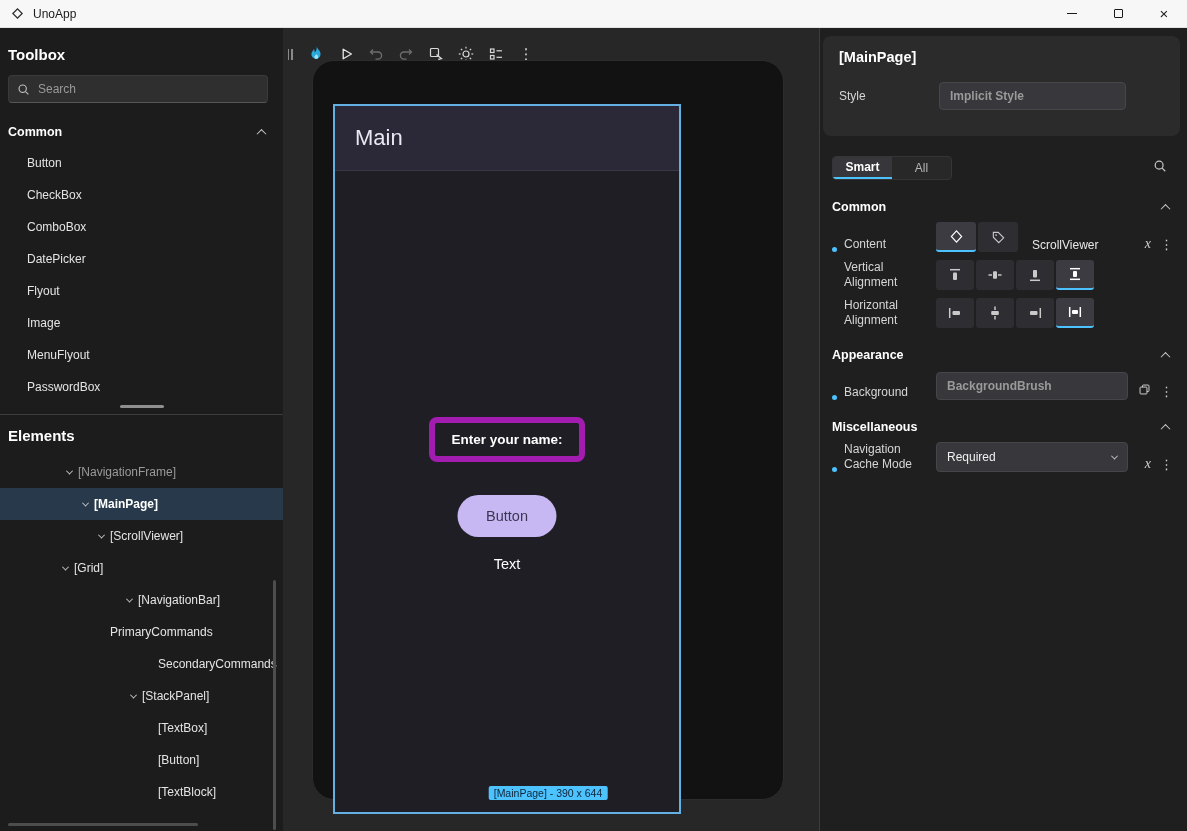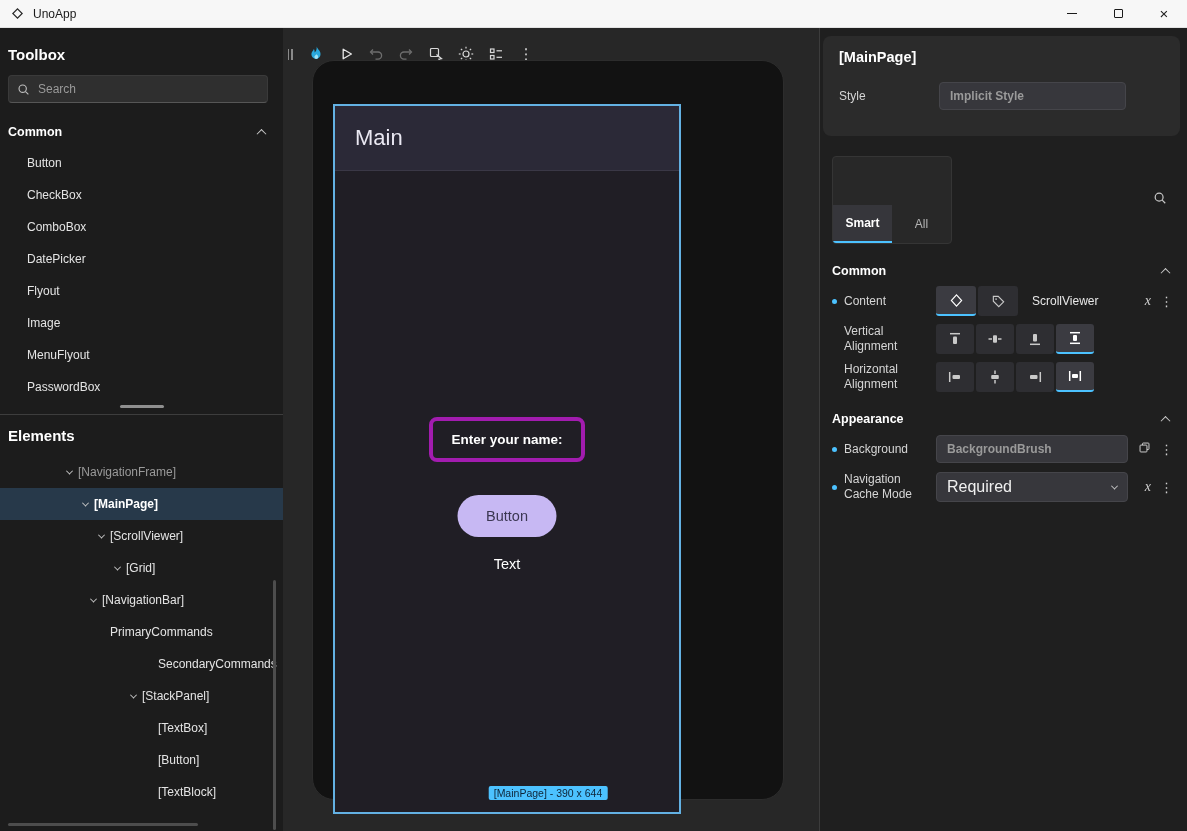--- a/index.html
+++ b/index.html
@@ -53,21 +53,21 @@
   .drag-handle i { display:block; width:1.5px; height:11px; background:#8a8a8a; }
   .kebab { color:#d8d8d8; font-size:15px; letter-spacing:0; }
 
   .phone { position:absolute; left:29px; top:32px; width:472px; height:740px; background:#121212;
            border:1px solid #2c2c2c; border-radius:22px; }
   .screen { position:absolute; left:20px; top:15px; width:348px; height:710px; background:#201e25;
             border:2px solid #63b1e3;margin-top:28px; }
   .screen-header { height:65px; background:#2b2937; border-bottom:1px solid #3a3846;
                    display:flex; align-items:center; padding-left:20px; color:#eae8f2; font-size:22px; }
   .prev-textbox { position:absolute; left:50%; transform:translateX(-50%); top:311px; width:156px; height:45px;
-                  border:4px solid #a21caf; border-radius:8px; background:#201e25; color:#ffffff;
+                  border:6px solid #a21caf; border-radius:8px; background:#201e25; color:#ffffff;
                   font-size:13.5px; font-weight:bold; display:flex; align-items:center; justify-content:center; }
   .prev-button { position:absolute; left:50%; transform:translateX(-50%); top:389px; width:99px; height:42px;
                  border-radius:21px; background:#c7b8f3; color:#3b3752; font-size:14.5px;
                  display:flex; align-items:center; justify-content:center; }
   .prev-text { position:absolute; left:50%; transform:translateX(-50%); top:450px; color:#ffffff; font-size:14.5px; }
   .sel-badge { position:absolute; left:265px; top:758px; transform:translateX(-50%); background:#4cc2ff;
                color:#0e2437; font-size:10.5px; padding:1px 5px; border-radius:2px; white-space:nowrap; }
 
   
   .right-panel { position:absolute; top:28px; left:820px; width:367px; height:803px; background:#1f1f1f; }
@@ -75,47 +75,47 @@
   .prop-card-title { color:#fff; font-size:14.5px; font-weight:bold; }
   .prop-style-row { margin-top:17px; display:flex; align-items:center; }
   .prop-style-row .lbl { width:100px; color:#d6d6d6; font-size:12px; }
   .txt-input { height:28px; background:#37373c; border:1px solid #45454a; border-radius:4px;
                display:flex; align-items:center; padding:0 10px; font-size:12px; color:#e2e2e2; }
   .txt-input.ghost { color:#9a9a9a;font-weight:bold; }
   .w187 { width:187px; } .w192 { width:192px; }
 
   .tabs-row { margin:20px 12px 0 12px; display:flex; align-items:center; }
   .tab-group { display:flex; background:#282828; border-radius:4px; overflow:hidden; border:1px solid #353535; }
-  .tab { width:59px; height:38px; display:flex; align-items:center; justify-content:center; font-size:12px; color:#b4b4b4;margin-top:48px; }
+  .tab { width:59px; height:22px; display:flex; align-items:center; justify-content:center; font-size:12px; color:#b4b4b4; }
   .tab.active { background:#36363b; color:#fff; border-bottom:2px solid #4cc2ff; font-weight:bold; }
   .tabs-row .search-ic { margin-left:auto; margin-right:8px; }
 
   .section-h { margin:20px 18px 4px 12px; display:flex; align-items:center; justify-content:space-between;
                color:#fff; font-size:12.5px; font-weight:bold; }
-  .prow { display:flex; align-items:center; margin:8px 12px 8px 12px; min-height:30px; }
+  .prow { display:flex; align-items:flex-end; margin:8px 12px 8px 12px; min-height:30px; }
   .bullet { width:12px; display:flex; align-items:center; }
   .bullet i { width:5px; height:5px; border-radius:50%; background:#4cc2ff; }
   .row-label { width:80px; margin-right:12px; color:#d6d6d6; font-size:12px; line-height:15px; }
   .row-value-text { margin-left:14px; color:#e8e8e8; font-size:12px; }
   .right-ic { margin-left:auto; display:flex; align-items:center; gap:9px; padding-right:2px; }
   .bind-x { font-family:"Liberation Serif",serif; font-style:italic; color:#d0d0d0; font-size:14px; }
   .kebab-sm { color:#d0d0d0; font-size:13px; }
 
   .seg-group { display:flex; gap:2px; }
   .seg-btn { width:40px; height:30px; background:#2e2e32; display:flex; align-items:center; justify-content:center;
              border-radius:3px; color:#c9c9c9; }
   .seg-btn.sel { background:#3b3b41; border-bottom:2px solid #4cc2ff; color:#fff; }
 
   .align-group { display:flex; gap:2px; }
   .align-btn { width:38px; height:30px; background:#2e2e32; display:flex; align-items:center; justify-content:center;
                color:#c9c9c9; border-radius:3px; }
   .align-btn.sel { background:#3b3b41; border-bottom:2px solid #4cc2ff; color:#fff; }
 
   .dropdown { height:30px; background:#37373c; border:1px solid #45454a; border-radius:4px;
-              display:flex; align-items:center; padding:0 10px; font-size:16px; color:#f0f0f0; justify-content:space-between; }
+              display:flex; align-items:center; padding:0 10px; font-size:12px; color:#f0f0f0; justify-content:space-between; }
 </style>
 </head>
 <body>
 
 <div class="titlebar">
   <span class="tb-logo">
     <svg width="15" height="15" viewBox="0 0 16 16">
         <rect x="4.5" y="4.5" width="7" height="7" transform="rotate(45 8 8)" fill="none" stroke="#2b2b2b" stroke-width="1.3"></rect>
       </svg>
   </span>
@@ -191,27 +191,27 @@
         <span class="chev down small"></span>
       </span>
     <span>[MainPage]</span>
   </div>
   <div class="tree-row" style="padding-left:92px">
     <span class="tree-chev">
         <span class="chev down small"></span>
       </span>
     <span>[ScrollViewer]</span>
   </div>
-  <div class="tree-row" style="padding-left:108px">
+  <div class="tree-row" style="padding-left:56px">
     <span class="tree-chev">
         <span class="chev down small"></span>
       </span>
     <span>[Grid]</span>
   </div>
-  <div class="tree-row" style="padding-left:84px">
+  <div class="tree-row" style="padding-left:120px">
     <span class="tree-chev">
         <span class="chev down small"></span>
       </span>
     <span>[NavigationBar]</span>
   </div>
   <div class="tree-row" style="padding-left:92px">
     <span class="tree-chev-spacer"></span>
     <span>PrimaryCommands</span>
   </div>
   <div class="tree-row" style="padding-left:140px">
@@ -464,20 +464,24 @@
       <span>
         <svg width="13" height="13" viewBox="0 0 16 16">
             <rect x="2.5" y="5" width="8.5" height="8.5" rx="1" fill="none" stroke="#d0d0d0" stroke-width="1.2"></rect>
             <path d="M5.5 5V3.5A1 1 0 0 1 6.5 2.5h6a1 1 0 0 1 1 1v6a1 1 0 0 1-1 1H11" fill="none" stroke="#d0d0d0" stroke-width="1.2"></path>
           </svg>
       </span>
       <span class="kebab-sm">⋮</span>
     </span>
   </div>
 
+  <div class="section-h">
+    <span>Miscellaneous</span>
+    <span class="chev up"></span>
+  </div>
   <div class="prow">
     <span class="bullet">
         <i></i>
       </span>
     <span class="row-label">Navigation Cache Mode</span>
     <div class="dropdown w192">
       <span>Required</span>
       <span class="chev down small"></span>
     </div>
     <span class="right-ic">

